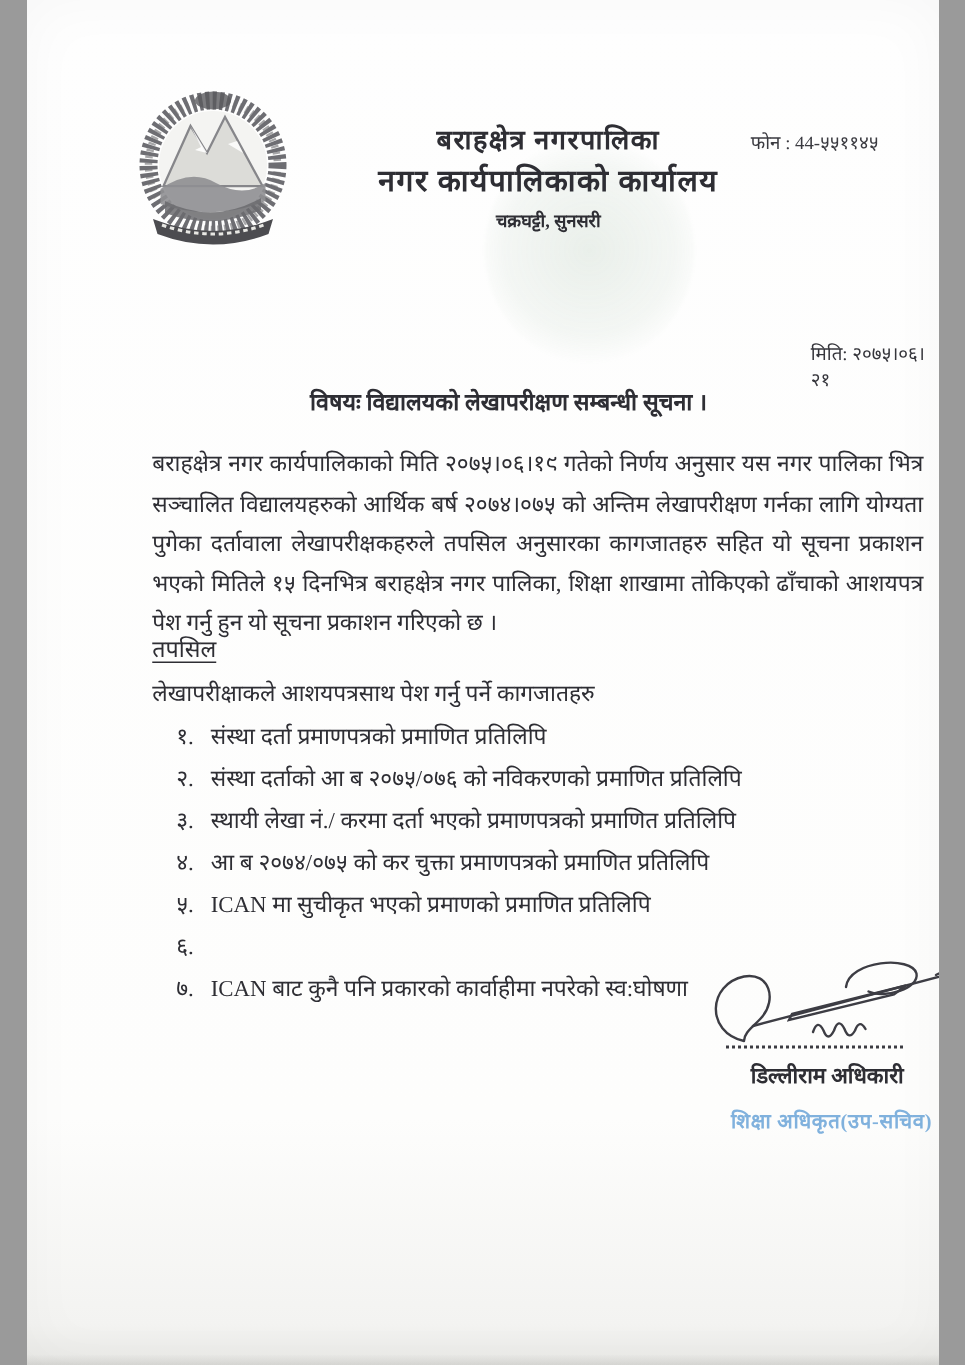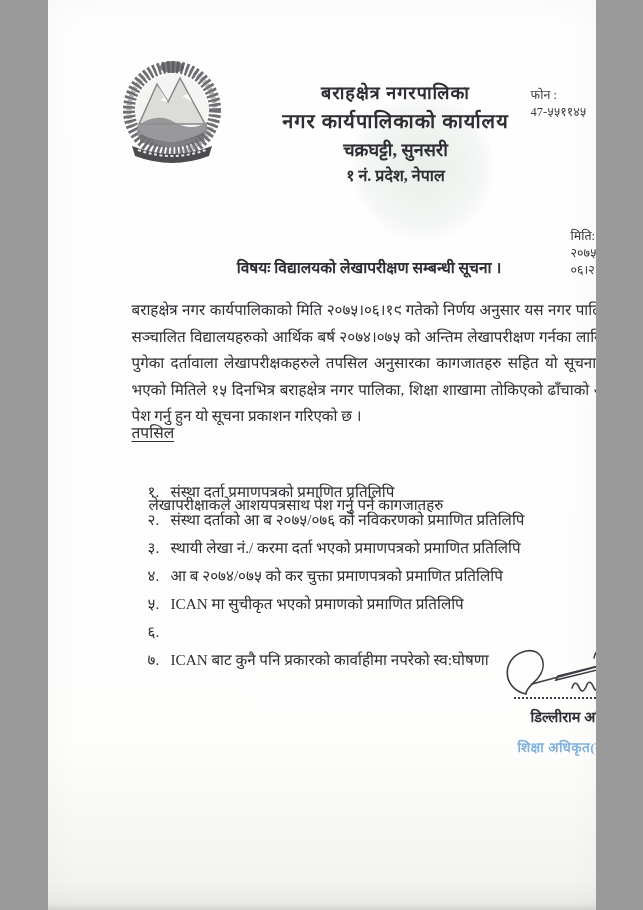--- a/index.html
+++ b/index.html
@@ -1,50 +1,50 @@
 <!DOCTYPE html>
 <html lang="ne"><head>
 <meta charset="utf-8">
 <style>
   html,body{margin:0;padding:0;background:#9a9a9a;}
   .page{
     position:relative;
-    width:548px;height:910px;
+    width:608px;height:910px;
     margin:0 auto;
     background:linear-gradient(180deg,#fefefe 0%,#fdfdfc 82%,#f3f3f1 97%,#e9e9e6 100%);
     font-family:"Liberation Serif","DejaVu Serif",serif;
     color:#2e2e34;
     overflow:hidden;
     box-shadow:inset 0 0 40px rgba(0,0,0,0.03);
   }
   
   .emblem{position:absolute;left:64px;top:58px;width:120px;height:112px;}
   .watermark{
     position:absolute;left:305px;top:92px;width:140px;height:150px;border-radius:50%;
     background:radial-gradient(circle,rgba(110,150,115,0.14) 0%,rgba(110,150,115,0.07) 55%,rgba(110,150,115,0) 75%);
     filter:blur(1px);
   }
   .header-center{position:absolute;left:168px;top:84px;width:360px;text-align:center;line-height:1;}
   .hc-org{font-size:18px;font-weight:600;letter-spacing:1px;margin-bottom:9px;}
   .hc-office{font-size:20px;font-weight:700;letter-spacing:1px;margin-bottom:10px;}
   .hc-dept{font-size:16px;font-weight:600;margin-bottom:10px;}
-  .hc-addr1{font-size:18px;font-weight:600;margin-bottom:9px;}
+  .hc-addr1{font-size:12px;font-weight:600;margin-bottom:9px;}
   .hc-addr2{font-size:16px;font-weight:600;}
   .phone{position:absolute;left:483px;top:86px;font-size:12.5px;color:#3a3a40;}
   .ref{position:absolute;left:55px;top:189px;font-size:15px;line-height:24px;}
   .date-line{position:absolute;left:523px;top:227px;font-size:12.5px;color:#35353b;}
   
   .subject{position:absolute;left:0;top:256px;width:643px;text-align:center;font-size:15.5px;font-weight:600;}
   
   .body-par{
     position:absolute;left:84px;top:297px;width:514px;
     font-size:15.2px;line-height:26.5px;text-align:justify;
   }
   .tapasil{position:absolute;left:84px;top:421px;font-size:15.5px;font-weight:400;text-decoration:underline;text-underline-offset:3px;}
-  .list-intro{position:absolute;left:101px;top:451px;font-size:15.2px;margin-top:43px;}
+  .list-intro{position:absolute;left:84px;top:451px;font-size:15.2px;}
   .doc-list{position:absolute;left:100px;top:481px;width:470px;}
   .item{display:flex;gap:9px;height:28px;align-items:flex-start;font-size:15.2px;line-height:22px;}
   .item .num{min-width:14px;}
   
   .sig-svg{position:absolute;left:448px;top:636px;width:178px;height:66px;}
   .sig-dots{position:absolute;left:466px;top:697px;width:118px;border-bottom:2px dotted #3c3c42;}
   .sig-name{position:absolute;left:444px;top:706px;width:180px;text-align:center;font-size:14.5px;font-weight:600;}
   .stamp{
     position:absolute;left:432px;top:738px;width:210px;text-align:center;
     font-size:13.5px;font-weight:600;letter-spacing:0.5px;
@@ -78,24 +78,23 @@
 
       <path d="M20,88 Q60,104 100,88 L97,98 Q60,112 23,98 Z" fill="#4c4c50"></path>
       <path d="M26,92 Q60,104 94,92" fill="none" stroke="#e8e8e4" stroke-width="2" stroke-dasharray="3 2.5"></path>
     </svg>
   </div>
 
   <div class="header-center">
     <div class="hc-org">बराहक्षेत्र नगरपालिका</div>
     <div class="hc-office">नगर कार्यपालिकाको कार्यालय</div>
     <div class="hc-addr1">चक्रघट्टी, सुनसरी</div>
-    <div class="hc-addr2">१ नं. प्रदेश, नेपाल</div>
   </div>
 
-  <div class="phone">फोन : 47-५५११४५</div>
+  <div class="phone">फोन : 44-५५११४५</div>
 
 
   <div class="date-line">मिति: २०७५।०६।२१</div>
 
   <div class="subject">विषयः विद्यालयको लेखापरीक्षण सम्बन्धी सूचना ।</div>
 
   <div class="body-par">बराहक्षेत्र नगर कार्यपालिकाको मिति २०७५।०६।१९ गतेको निर्णय अनुसार यस नगर पालिका भित्र सञ्चालित विद्यालयहरुको आर्थिक बर्ष २०७४।०७५ को अन्तिम लेखापरीक्षण गर्नका लागि योग्यता पुगेका दर्तावाला लेखापरीक्षकहरुले तपसिल अनुसारका कागजातहरु सहित यो सूचना प्रकाशन भएको मितिले १५ दिनभित्र बराहक्षेत्र नगर पालिका, शिक्षा शाखामा तोकिएको ढाँचाको आशयपत्र पेश गर्नु हुन यो सूचना प्रकाशन गरिएको छ ।</div>
 
   <div class="tapasil">तपसिल</div>
   <div class="list-intro">लेखापरीक्षाकले आशयपत्रसाथ पेश गर्नु पर्ने कागजातहरु</div>

